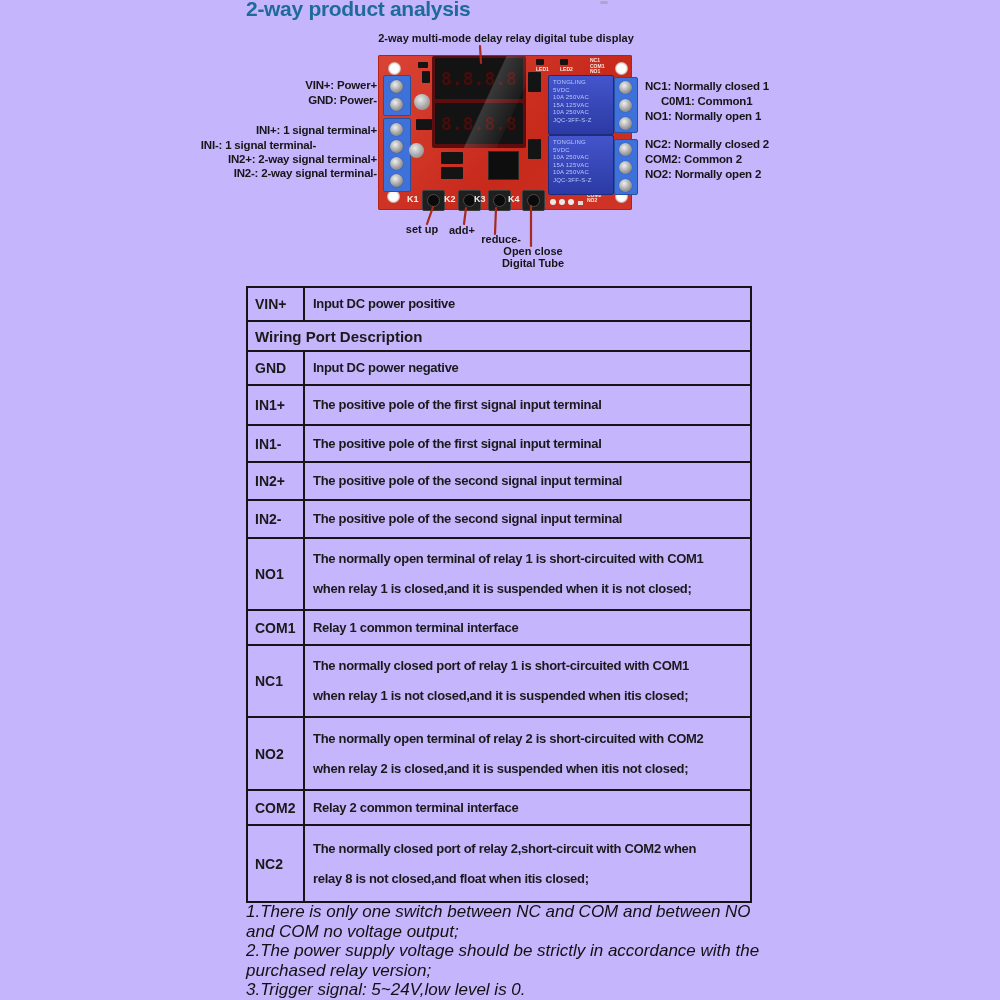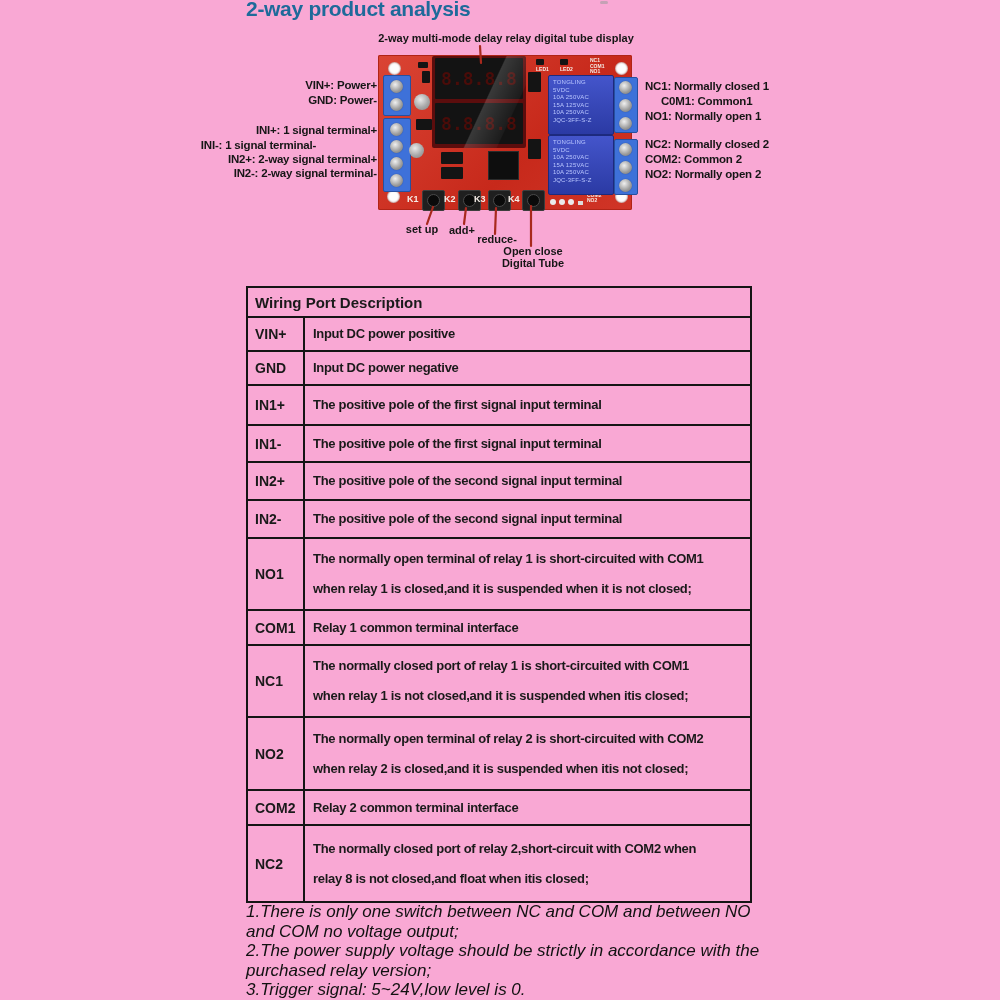--- a/index.html
+++ b/index.html
@@ -1,16 +1,16 @@
 <!DOCTYPE html>
 <html><head>
 <meta charset="utf-8">
 <style>
   html,body{margin:0;padding:0;background:#fff;}
-  .canvas{position:relative;width:1000px;height:1000px;background:#f9a8d4;overflow:hidden;
+  .canvas{position:relative;width:1000px;height:1000px;background:#c4b5fd;overflow:hidden;
           font-family:"Liberation Sans",sans-serif;color:#181818;}
   .abs{position:absolute;}
 
   
   .title{left:246px;top:-3px;font-size:21px;font-weight:bold;letter-spacing:-0.3px;color:#1e6a9a;}
   .remnant{left:600px;top:1px;width:8px;height:3px;background:#9a9a9a;border-radius:2px;opacity:.55;}
   .caption{left:378px;top:32px;width:256px;text-align:center;font-size:11px;font-weight:600;color:#151515;}
 
   
   .board{left:378px;top:55px;width:254px;height:155px;border-radius:2px;
@@ -188,37 +188,37 @@
 
   <div class="abs lbl lbl-right" style="top:80px;">NC1: Normally closed 1</div>
   <div class="abs lbl lbl-right" style="top:95px;margin-left:16px;">C0M1: Common1</div>
   <div class="abs lbl lbl-right" style="top:110px;">NO1: Normally open 1</div>
   <div class="abs lbl lbl-right" style="top:138px;">NC2: Normally closed 2</div>
   <div class="abs lbl lbl-right" style="top:153px;">COM2: Common 2</div>
   <div class="abs lbl lbl-right" style="top:168px;">NO2: Normally open 2</div>
 
   <div class="abs blbl" style="left:400px;top:223px;width:44px;">set up</div>
   <div class="abs blbl" style="left:445px;top:224px;width:34px;">add+</div>
-  <div class="abs blbl" style="left:473px;top:233px;width:48px;">reduce-</div>
+  <div class="abs blbl" style="left:473px;top:233px;width:48px;text-align:right;">reduce-</div>
   <div class="abs blbl" style="left:498px;top:245px;width:70px;">Open close
 Digital Tube</div>
 
   <div class="abs wiring">
     <table>
       <colgroup>
           <col style="width:57px;">
           <col>
         </colgroup>
       <tbody>
-          <tr style="height:30px;">
-            <td class="hdr" colspan="2">Wiring Port Description</td>
-          </tr>
-      <tr style="height:33px;">
+          <tr style="height:33px;">
             <td class="port">VIN+</td>
             <td class="desc">Input DC power positive</td>
+          </tr>
+      <tr style="height:30px;">
+            <td class="hdr" colspan="2">Wiring Port Description</td>
           </tr>
       <tr style="height:33px;">
             <td class="port">GND</td>
             <td class="desc">Input DC power negative</td>
           </tr>
       <tr style="height:40px;border-radius:19px;">
             <td class="port">IN1+</td>
             <td class="desc">The positive pole of the first signal input terminal</td>
           </tr>
       <tr style="height:37px;">

